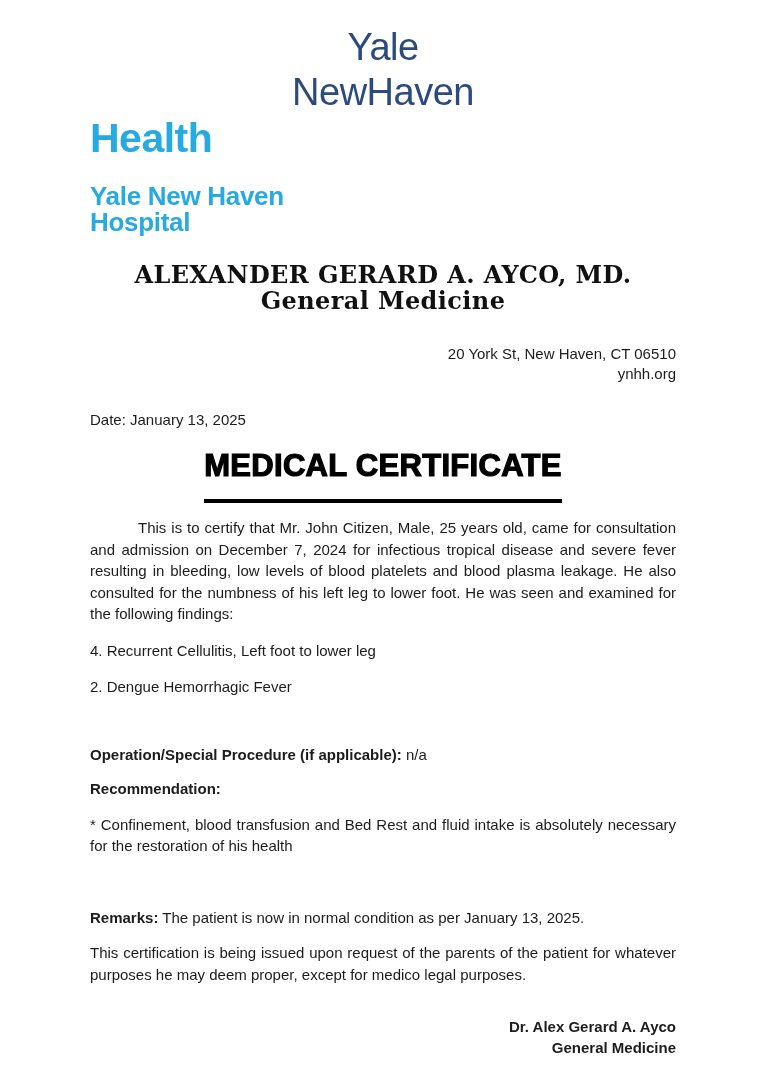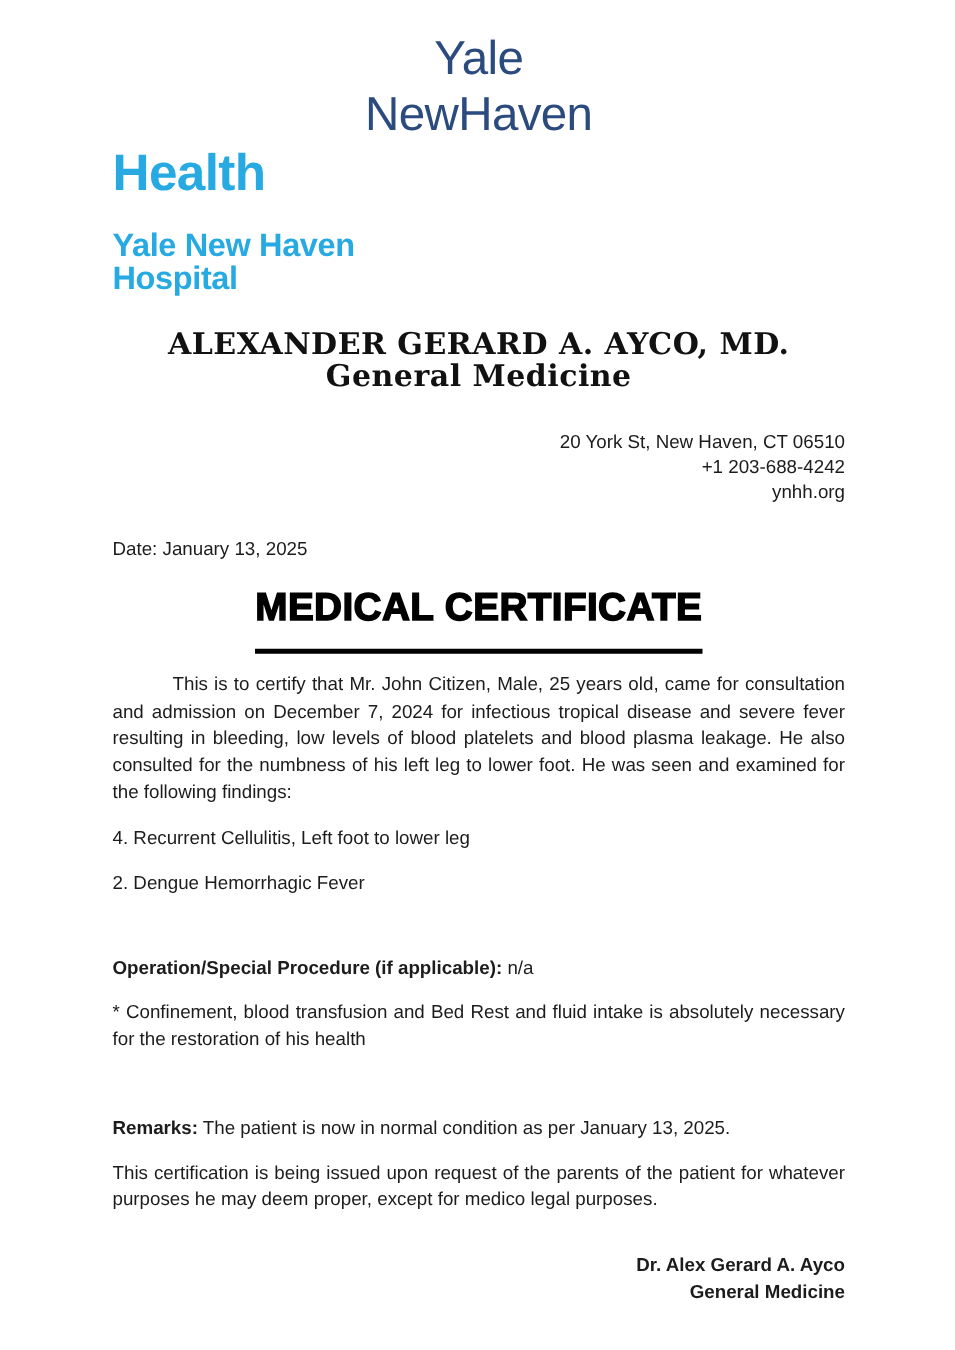--- a/index.html
+++ b/index.html
@@ -123,38 +123,38 @@
       </div>
     </div>
 
     <div class="doctor-block">
       <div>ALEXANDER GERARD A. AYCO, MD.</div>
       <div>General Medicine</div>
     </div>
 
     <div class="contact-block">
       <div>20 York St, New Haven, CT 06510</div>
-      <div>+1 203-688-4242</div>
       <div>ynhh.org</div>
     </div>
 
     <div class="date-line">Date: January 13, 2025</div>
 
     <div class="title-wrap">
       <span class="doc-title">MEDICAL CERTIFICATE</span>
     </div>
 
     <div class="body-text">
       <p class="para para-indent">This is to certify that Mr. John Citizen, Male, 25 years old, came for consultation and admission on December 7, 2024 for infectious tropical disease and severe fever resulting in bleeding, low levels of blood platelets and blood plasma leakage. He also consulted for the numbness of his left leg to lower foot.  He was seen and examined for the following findings:</p>
 
       <p class="finding">4. Recurrent Cellulitis, Left foot to lower leg</p>
       <p class="finding">2. Dengue Hemorrhagic Fever</p>
 
       <p class="operation-line"><strong>Operation/Special Procedure (if applicable):</strong> <span>n/a</span></p>
 
+      <p class="rec-label"><strong>Recommendation:</strong></p>
 
       <p class="para">* Confinement, blood transfusion and Bed Rest and fluid intake is absolutely necessary for the restoration of his health</p>
 
       <p class="remarks-line"><strong>Remarks:</strong> <span>The patient is now in normal condition as per January 13, 2025.</span></p>
 
       <p class="para">This certification is being issued upon request of the parents of the patient for whatever purposes he may deem proper, except for medico legal purposes.</p>
     </div>
 
     <div class="signature-block">
       <div>Dr. Alex Gerard A. Ayco</div>

